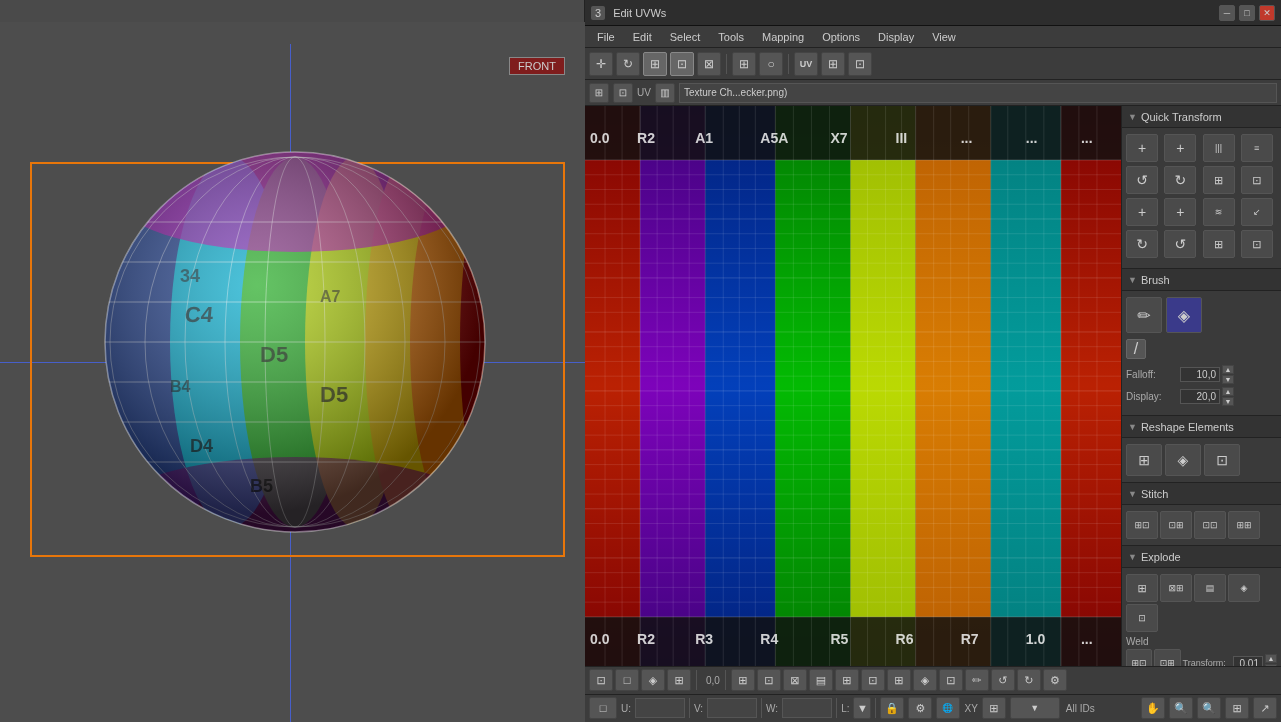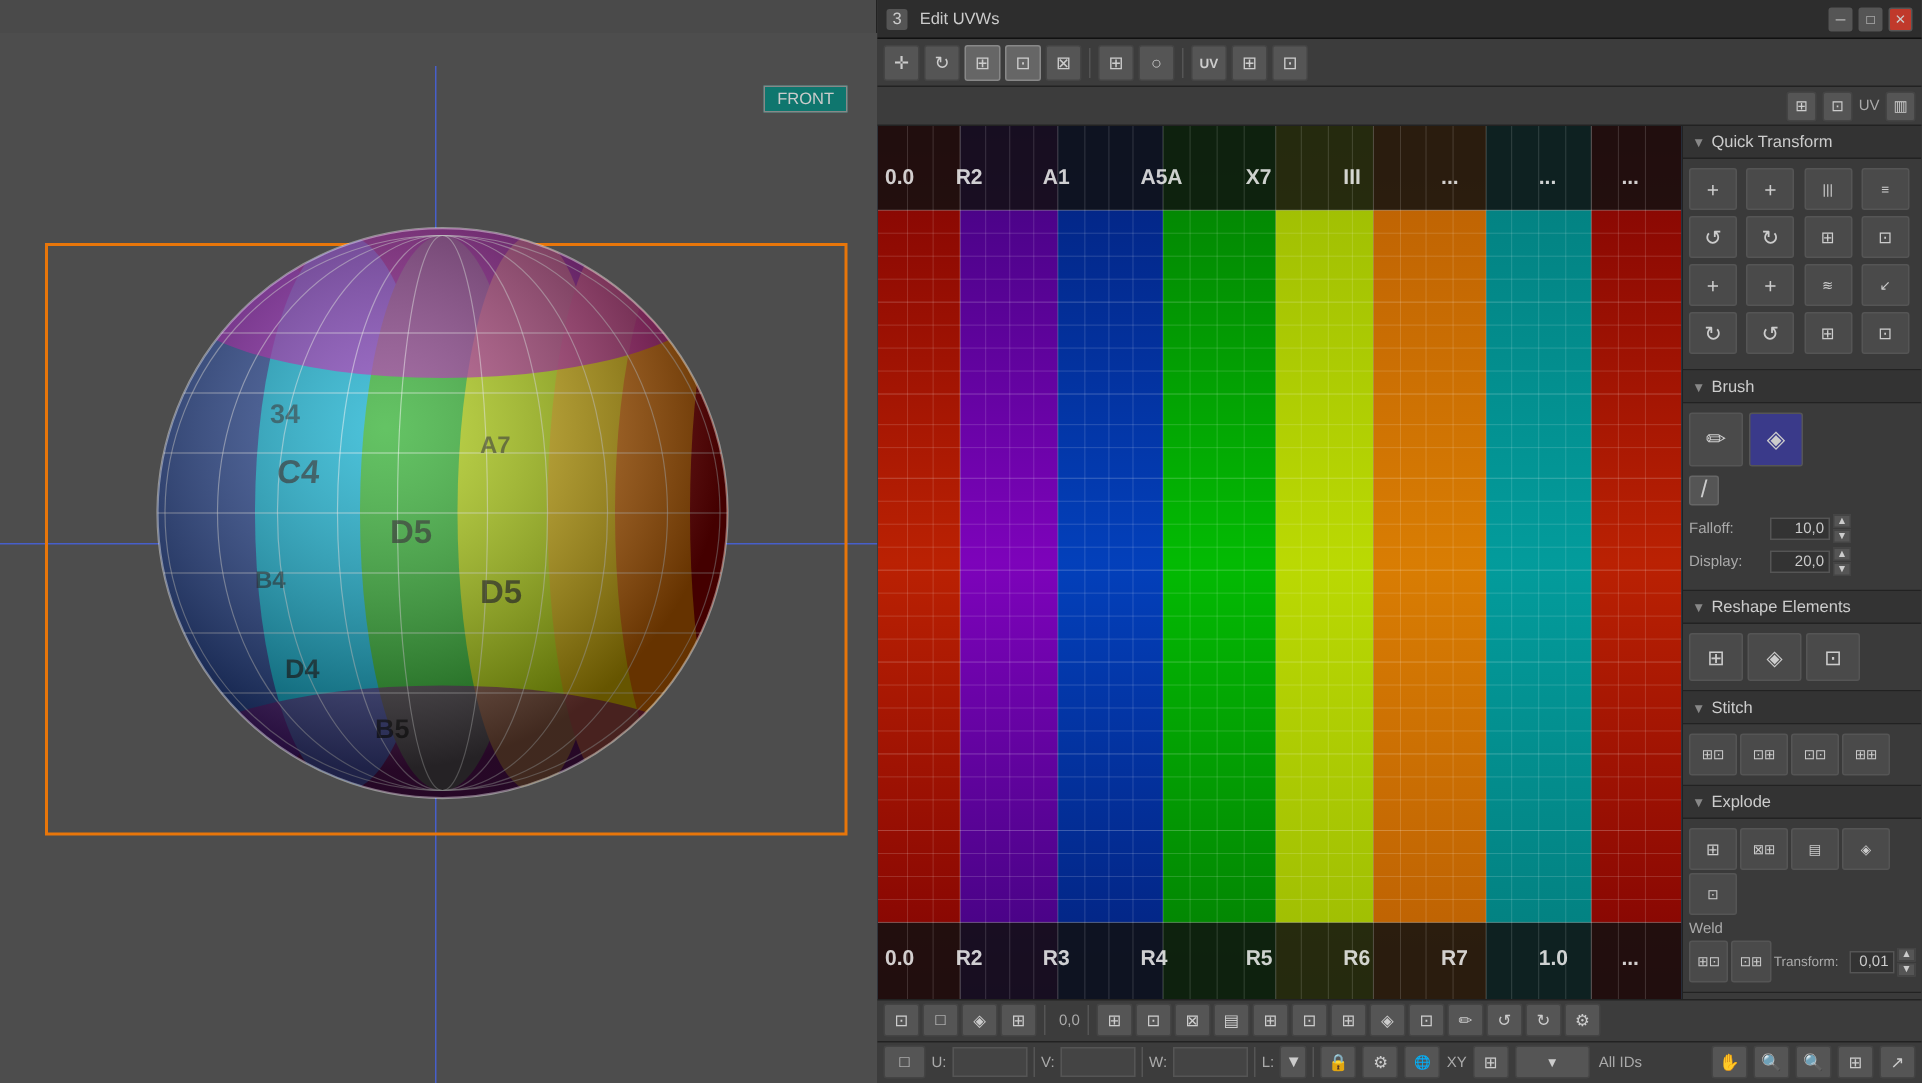--- a/index.html
+++ b/index.html
@@ -99,21 +99,21 @@
     #sphere-container {
       position: absolute;
       top: 120px; left: 100px;
       width: 390px; height: 420px;
     }
 
     
     .front-label {
       position: absolute;
       top: 35px; right: 20px;
-      background: #0f766e;
+      background: #7f1d1d;
       border: 1px solid #888;
       padding: 2px 8px;
       font-size: 11px;
       color: #ccc;
     }
 
     
     #right-panel {
       position: absolute;
       left: 585px; top: 0;
@@ -580,20 +580,30 @@
       <span style="background:#555;padding:1px 4px;border-radius:2px;">3</span>
       <span>Edit UVWs</span>
     </div>
     <div id="uv-titlebar-controls">
       <div class="win-btn">─</div>
       <div class="win-btn">□</div>
       <div class="win-btn close">✕</div>
     </div>
   </div>
 
+  <div id="uv-menubar">
+    <div class="menu-item">File</div>
+    <div class="menu-item">Edit</div>
+    <div class="menu-item">Select</div>
+    <div class="menu-item">Tools</div>
+    <div class="menu-item">Mapping</div>
+    <div class="menu-item">Options</div>
+    <div class="menu-item">Display</div>
+    <div class="menu-item">View</div>
+  </div>
 
   <div id="uv-toolbar">
     <div class="toolbar-btn">✛</div>
     <div class="toolbar-btn">↻</div>
     <div class="toolbar-btn active">⊞</div>
     <div class="toolbar-btn active">⊡</div>
     <div class="toolbar-btn">⊠</div>
     <div class="toolbar-separator"></div>
     <div class="toolbar-btn">⊞</div>
     <div class="toolbar-btn">○</div>
@@ -601,20 +611,21 @@
     <div class="toolbar-btn" style="font-size:9px;font-weight:bold;">UV</div>
     <div class="toolbar-btn">⊞</div>
     <div class="toolbar-btn">⊡</div>
   </div>
 
   <div id="texture-bar">
     <div class="texture-btn">⊞</div>
     <div class="texture-btn">⊡</div>
     <span style="font-size:10px;color:#aaa;">UV</span>
     <div class="texture-btn">▥</div>
+    <input type="text" class="texture-select" value="Texture Ch...ecker.png)" readonly="" style="width: 150px;">
   </div>
 
   <div id="uv-main">
 
     <div id="uv-canvas-area">
       <svg id="uv-canvas" viewBox="0 0 535 570" preserveAspectRatio="none">
         <defs>
           <linearGradient id="col1" x1="0" y1="0" x2="0" y2="1">
             <stop offset="0%" stop-color="#8B0000"></stop>
             <stop offset="50%" stop-color="#cc2200"></stop>

